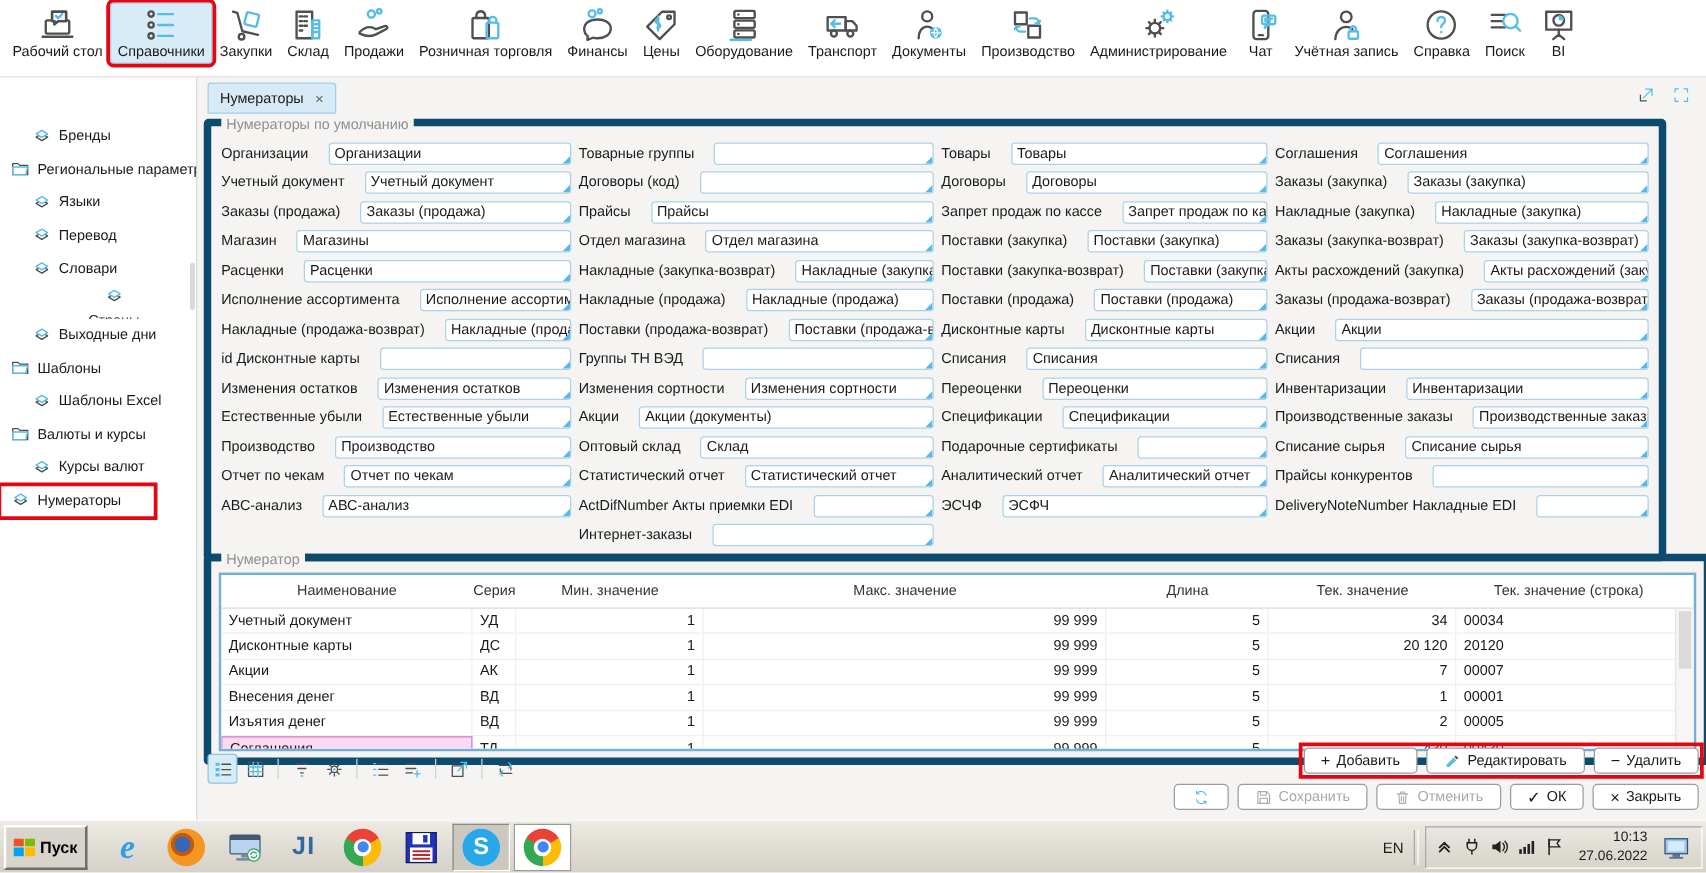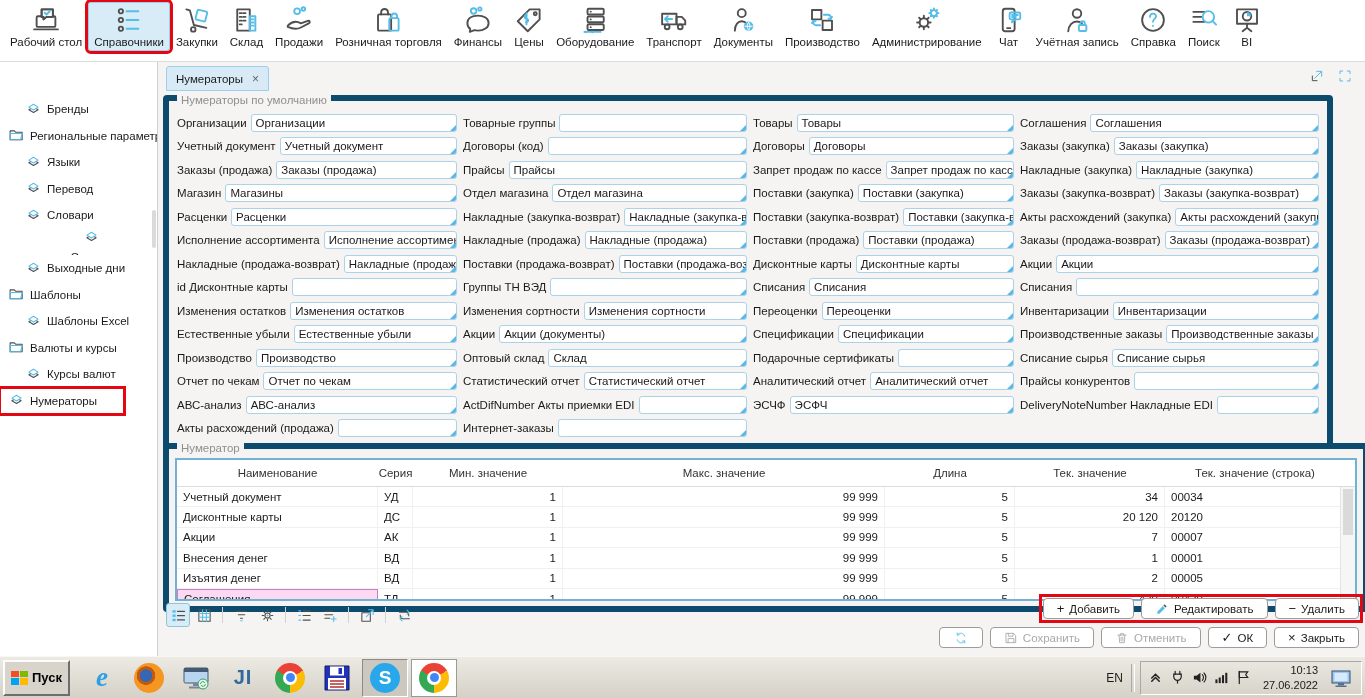--- a/index.html
+++ b/index.html
@@ -37,21 +37,21 @@
   .winctl .ic{width:16px;height:16px}
   
   .gb{position:absolute;border:6px solid #0c4a6e;border-radius:4px}
   .gb>.legend{position:absolute;top:-8px;left:8px;background:#f5f4f2;padding:0 4px;font-size:11.5px;color:#8f8f8f;line-height:15px}
   #gb-form{left:5px;top:33px;width:1158px;height:342px}
   #gb-num{left:5px;top:381px;width:1194px;height:157px}
   
   .form-grid{position:absolute;left:8px;right:8px;top:10px;bottom:3px;display:grid;
              grid-template-columns:280px 284px 261px 299px;column-gap:6px}
   .fcol{display:flex;flex-direction:column;min-width:0}
-  .frow{height:23.5px;display:flex;align-items:center;gap:4px;min-width:0}
+  .frow{height:23.5px;display:flex;align-items:center;gap:16px;min-width:0}
   .flabel{font-size:11.5px;white-space:nowrap;flex:0 0 auto}
   .finput{flex:1 1 0;min-width:28px;position:relative;background:#fff;border:1px solid #abd2e8;border-radius:3px;
           height:16px;line-height:16px;padding:0 4px;font-size:11.5px;overflow:hidden;white-space:nowrap}
   .finput::after{content:"";position:absolute;right:0;bottom:0;width:0;height:0;
                  border-style:solid;border-width:0 0 6px 6px;border-color:transparent transparent #59b8e8 transparent}
   
   .ntable{position:absolute;left:6px;right:6px;top:9px;bottom:5px;background:#fff;border:2px solid #72b1d4;
           display:flex;flex-direction:column;overflow:hidden}
   .thead{display:flex;height:27px;align-items:center;flex:0 0 auto;border-bottom:1px solid #dcdcdc;padding-right:10px;box-sizing:border-box}
   .th{font-size:11.5px;color:#333;text-align:center;flex:0 0 auto}
@@ -488,24 +488,20 @@
             <div class="finput">Производство</div>
           </div>
           <div class="frow">
             <span class="flabel">Отчет по чекам</span>
             <div class="finput">Отчет по чекам</div>
           </div>
           <div class="frow">
             <span class="flabel">АВС-анализ</span>
             <div class="finput">АВС-анализ</div>
           </div>
-          <div class="frow">
-            <span class="flabel">Акты расхождений (продажа)</span>
-            <div class="finput"></div>
-          </div>
         </div>
         <div class="fcol">
           <div class="frow">
             <span class="flabel">Товарные группы</span>
             <div class="finput"></div>
           </div>
           <div class="frow">
             <span class="flabel">Договоры (код)</span>
             <div class="finput"></div>
           </div>

